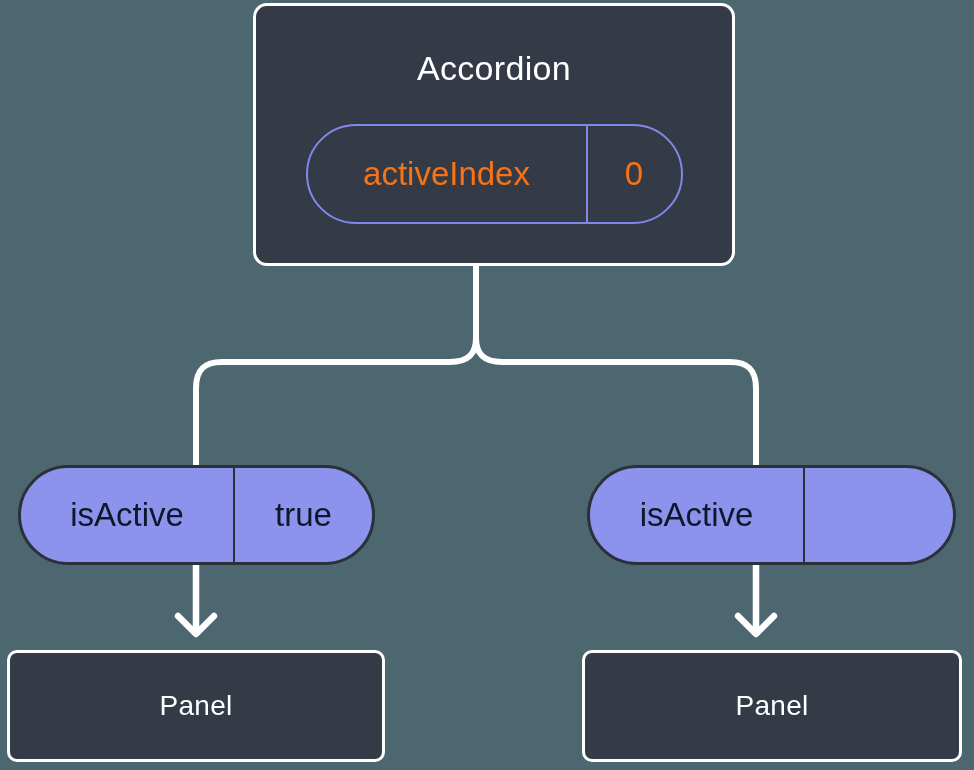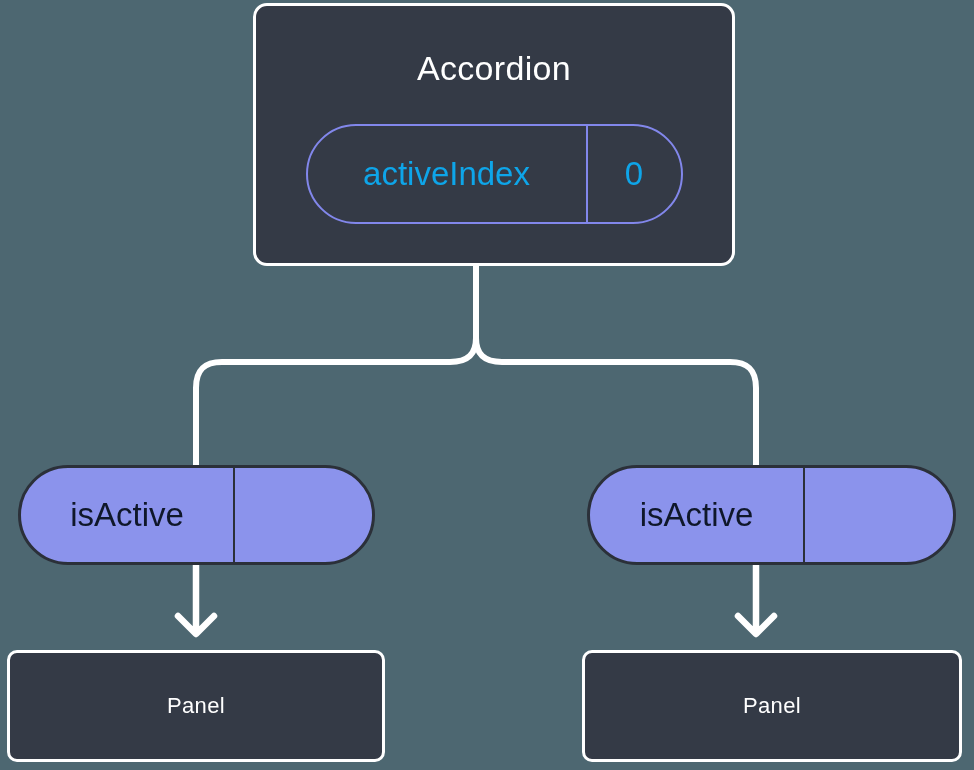--- a/index.html
+++ b/index.html
@@ -57,21 +57,21 @@
     justify-content: center;
     font-size: 33px;
     font-weight: 500;
   }
   .pill-outline {
     margin-top: 34px;
     width: 377px; height: 100px;
     border: 2.5px solid #8287eb;
     background: transparent;
   }
-  .pill-outline .pill-cell { color: #0ea5e9; }
+  .pill-outline .pill-cell { color: #f97316; }
   .pill-outline .pill-key {
     width: 278px;
     border-right: 2.5px solid #8287eb;
   }
   .pill-outline .pill-val { flex: 1; }
   .pill-solid {
     position: absolute;
     background: #8b93ec;
     border: 3px solid #2b3039;
   }
@@ -88,21 +88,21 @@
     width: 369px; height: 100px;
   }
   .pill-right .pill-key { width: 213px; }
   .panel-node {
     top: 650px;
     height: 112px;
     border-radius: 10px;
     display: flex;
     align-items: center;
     justify-content: center;
-    font-size: 22px;
+    font-size: 28px;
     font-weight: 500;
     color: #ffffff;
     letter-spacing: 0.3px;
     text-align: center;
   }
   .panel-left { left: 7px; width: 378px; }
   .panel-right { left: 582px; width: 380px; }
 </style>
 </head>
 <body>
@@ -120,20 +120,21 @@
   <div class="node accordion-node">
     <div class="node-title">Accordion</div>
     <div class="pill pill-outline">
       <div class="pill-cell pill-key">activeIndex</div>
       <div class="pill-cell pill-val">0</div>
     </div>
   </div>
 
   <div class="pill pill-solid pill-left">
     <div class="pill-cell pill-key">isActive</div>
+    <div class="pill-cell pill-val">true</div>
   </div>
 
   <div class="pill pill-solid pill-right">
     <div class="pill-cell pill-key">isActive</div>
   </div>
 
   <div class="node panel-node panel-left">Panel</div>
 
   <div class="node panel-node panel-right">Panel</div>
 

